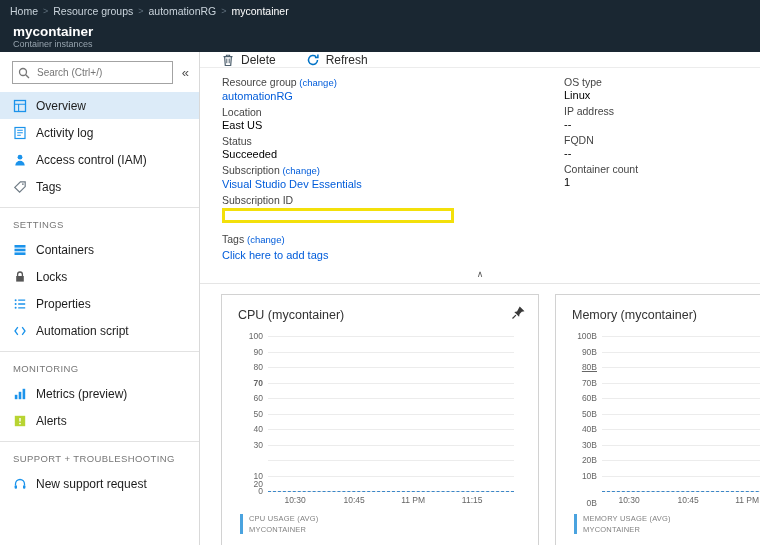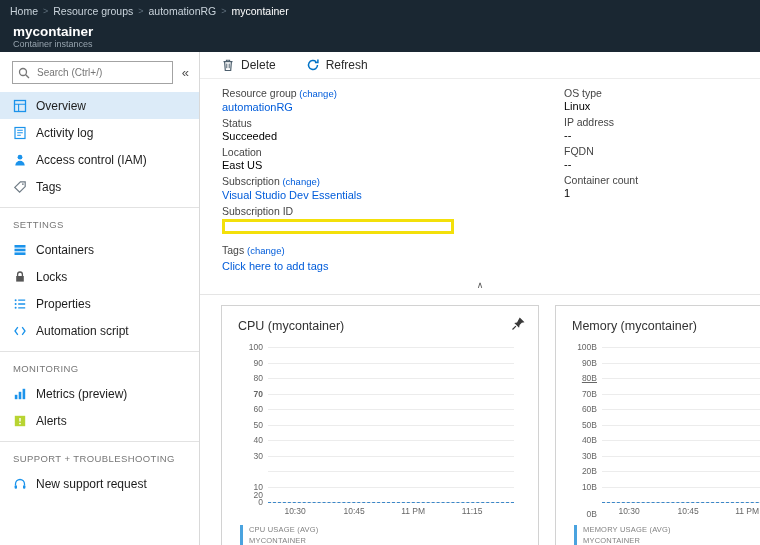--- a/index.html
+++ b/index.html
@@ -18,21 +18,21 @@
 .search-wrap svg{position:absolute;left:5px;top:5px}
 .search-input{width:100%;height:23px;border:1px solid #a3a3a3;font-size:10px;padding:2px 6px 2px 24px;font-family:inherit;color:#333;outline:none;border-radius:0}
 .collapse-btn{margin-left:9px;color:#4d4d4d;font-size:13px;cursor:pointer}
 .nav{margin-top:2px}
 .nav-item{display:flex;align-items:center;height:27px;padding-left:12px;font-size:12px;color:#1d1d1d;cursor:pointer}
 .nav-item.selected{background:#dcebf8}
 .nav-item .nicon{width:15px;height:15px;margin-right:9px;display:inline-flex;align-items:center;justify-content:center;flex-shrink:0}
 .nav-divider{border-top:1px solid #e2e2e2;margin-top:7px}
 .nav-section-title{font-size:9.5px;color:#767676;padding:11px 0 6px 13px;letter-spacing:.4px}
 .content{flex:1;position:relative;overflow:hidden;background:#fff}
-.toolbar{height:27px;display:flex;align-items:center;padding-left:21px;border-bottom:1px solid #ececec}
+.toolbar{height:16px;display:flex;align-items:center;padding-left:21px;border-bottom:1px solid #ececec}
 .tbtn{display:flex;align-items:center;font-size:12px;color:#2b2b2b;margin-right:30px;cursor:pointer}
 .tbtn svg{margin-right:6px}
 .essentials{padding:8px 0 0 22px;display:flex}
 .ess-col{display:flex;flex-direction:column}
 .ess-col.left{width:342px}
 .field{margin-bottom:2px}
 .flabel{font-size:10.5px;color:#454545;line-height:12px}
 .change{color:#015cda;font-size:9.5px;cursor:pointer}
 .fvalue{font-size:11px;color:#000;line-height:13px;margin-top:1px;margin-bottom:1px}
 .fvalue.link{color:#015cda;cursor:pointer}
@@ -220,26 +220,26 @@
       </div>
     </div>
 
     <div class="essentials">
       <div class="ess-col left">
           <div class="field">
             <div class="flabel">Resource group<span class="change"> (change)</span></div>
             <div class="fvalue link">automationRG</div>
           </div>
           <div class="field">
+            <div class="flabel">Location</div>
+            <div class="fvalue">East US</div>
+          </div>
+          <div class="field">
             <div class="flabel">Status</div>
             <div class="fvalue">Succeeded</div>
-          </div>
-          <div class="field">
-            <div class="flabel">Location</div>
-            <div class="fvalue">East US</div>
           </div>
           <div class="field">
             <div class="flabel">Subscription<span class="change"> (change)</span></div>
             <div class="fvalue link">Visual Studio Dev Essentials</div>
           </div>
           <div class="field">
             <div class="flabel">Subscription ID</div>
             <div class="redacted"></div>
           </div>
         </div>

